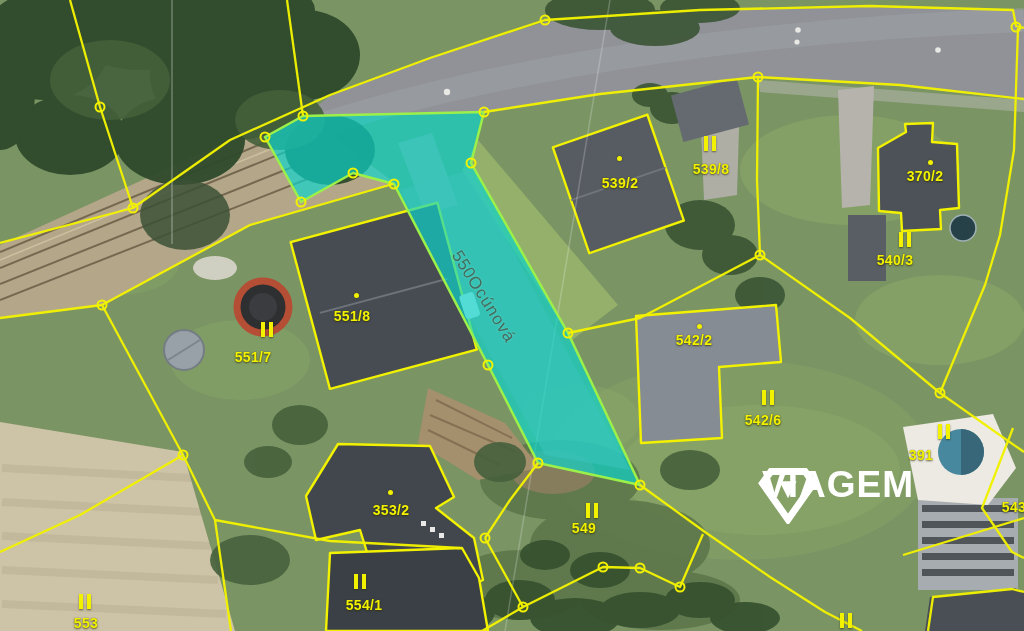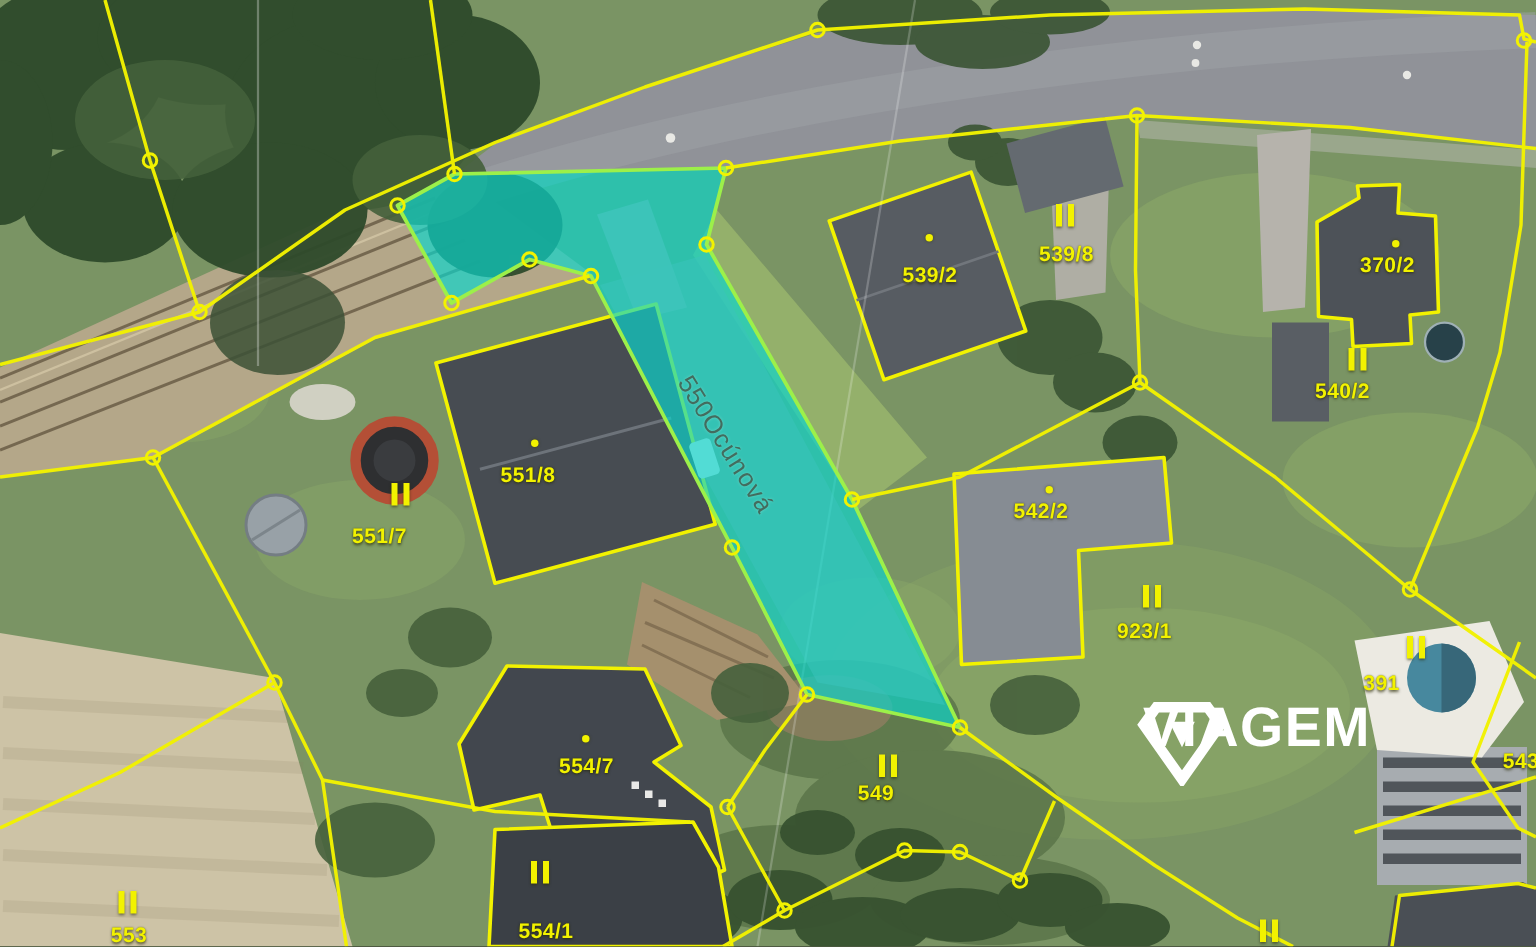--- a/index.html
+++ b/index.html
@@ -259,27 +259,27 @@
         <circle cx="523" cy="607" r="4.5"></circle>
     <circle cx="603" cy="567" r="4.5"></circle>
         <circle cx="640" cy="568" r="4.5"></circle>
     <circle cx="680" cy="587" r="4.5"></circle>
   </g>
 </svg>
 
 <div class="plabel" style="left:620px;top:175px">539/2</div>
 <div class="plabel" style="left:711px;top:161px">539/8</div>
 <div class="plabel" style="left:925px;top:168px">370/2</div>
-<div class="plabel" style="left:895px;top:252px">540/2</div>
+<div class="plabel" style="left:895px;top:252px">540/3</div>
 <div class="plabel" style="left:352px;top:308px">551/8</div>
 <div class="plabel" style="left:253px;top:349px">551/7</div>
 <div class="plabel" style="left:694px;top:332px">542/2</div>
-<div class="plabel" style="left:763px;top:412px">923/1</div>
-<div class="plabel" style="left:391px;top:502px">554/7</div>
-<div class="plabel" style="left:364px;top:612px">554/1</div>
+<div class="plabel" style="left:763px;top:412px">542/6</div>
+<div class="plabel" style="left:391px;top:502px">353/2</div>
+<div class="plabel" style="left:364px;top:597px">554/1</div>
 <div class="plabel" style="left:86px;top:615px">553</div>
 <div class="plabel" style="left:584px;top:520px">549</div>
 <div class="plabel" style="left:921px;top:447px">391</div>
 <div class="plabel" style="left:1014px;top:499px">543</div>
 
 <div class="ptick" style="left:703px;top:136px">
       <i></i>
       <i></i>
     </div>
 <div class="ptick" style="left:898px;top:232px">

